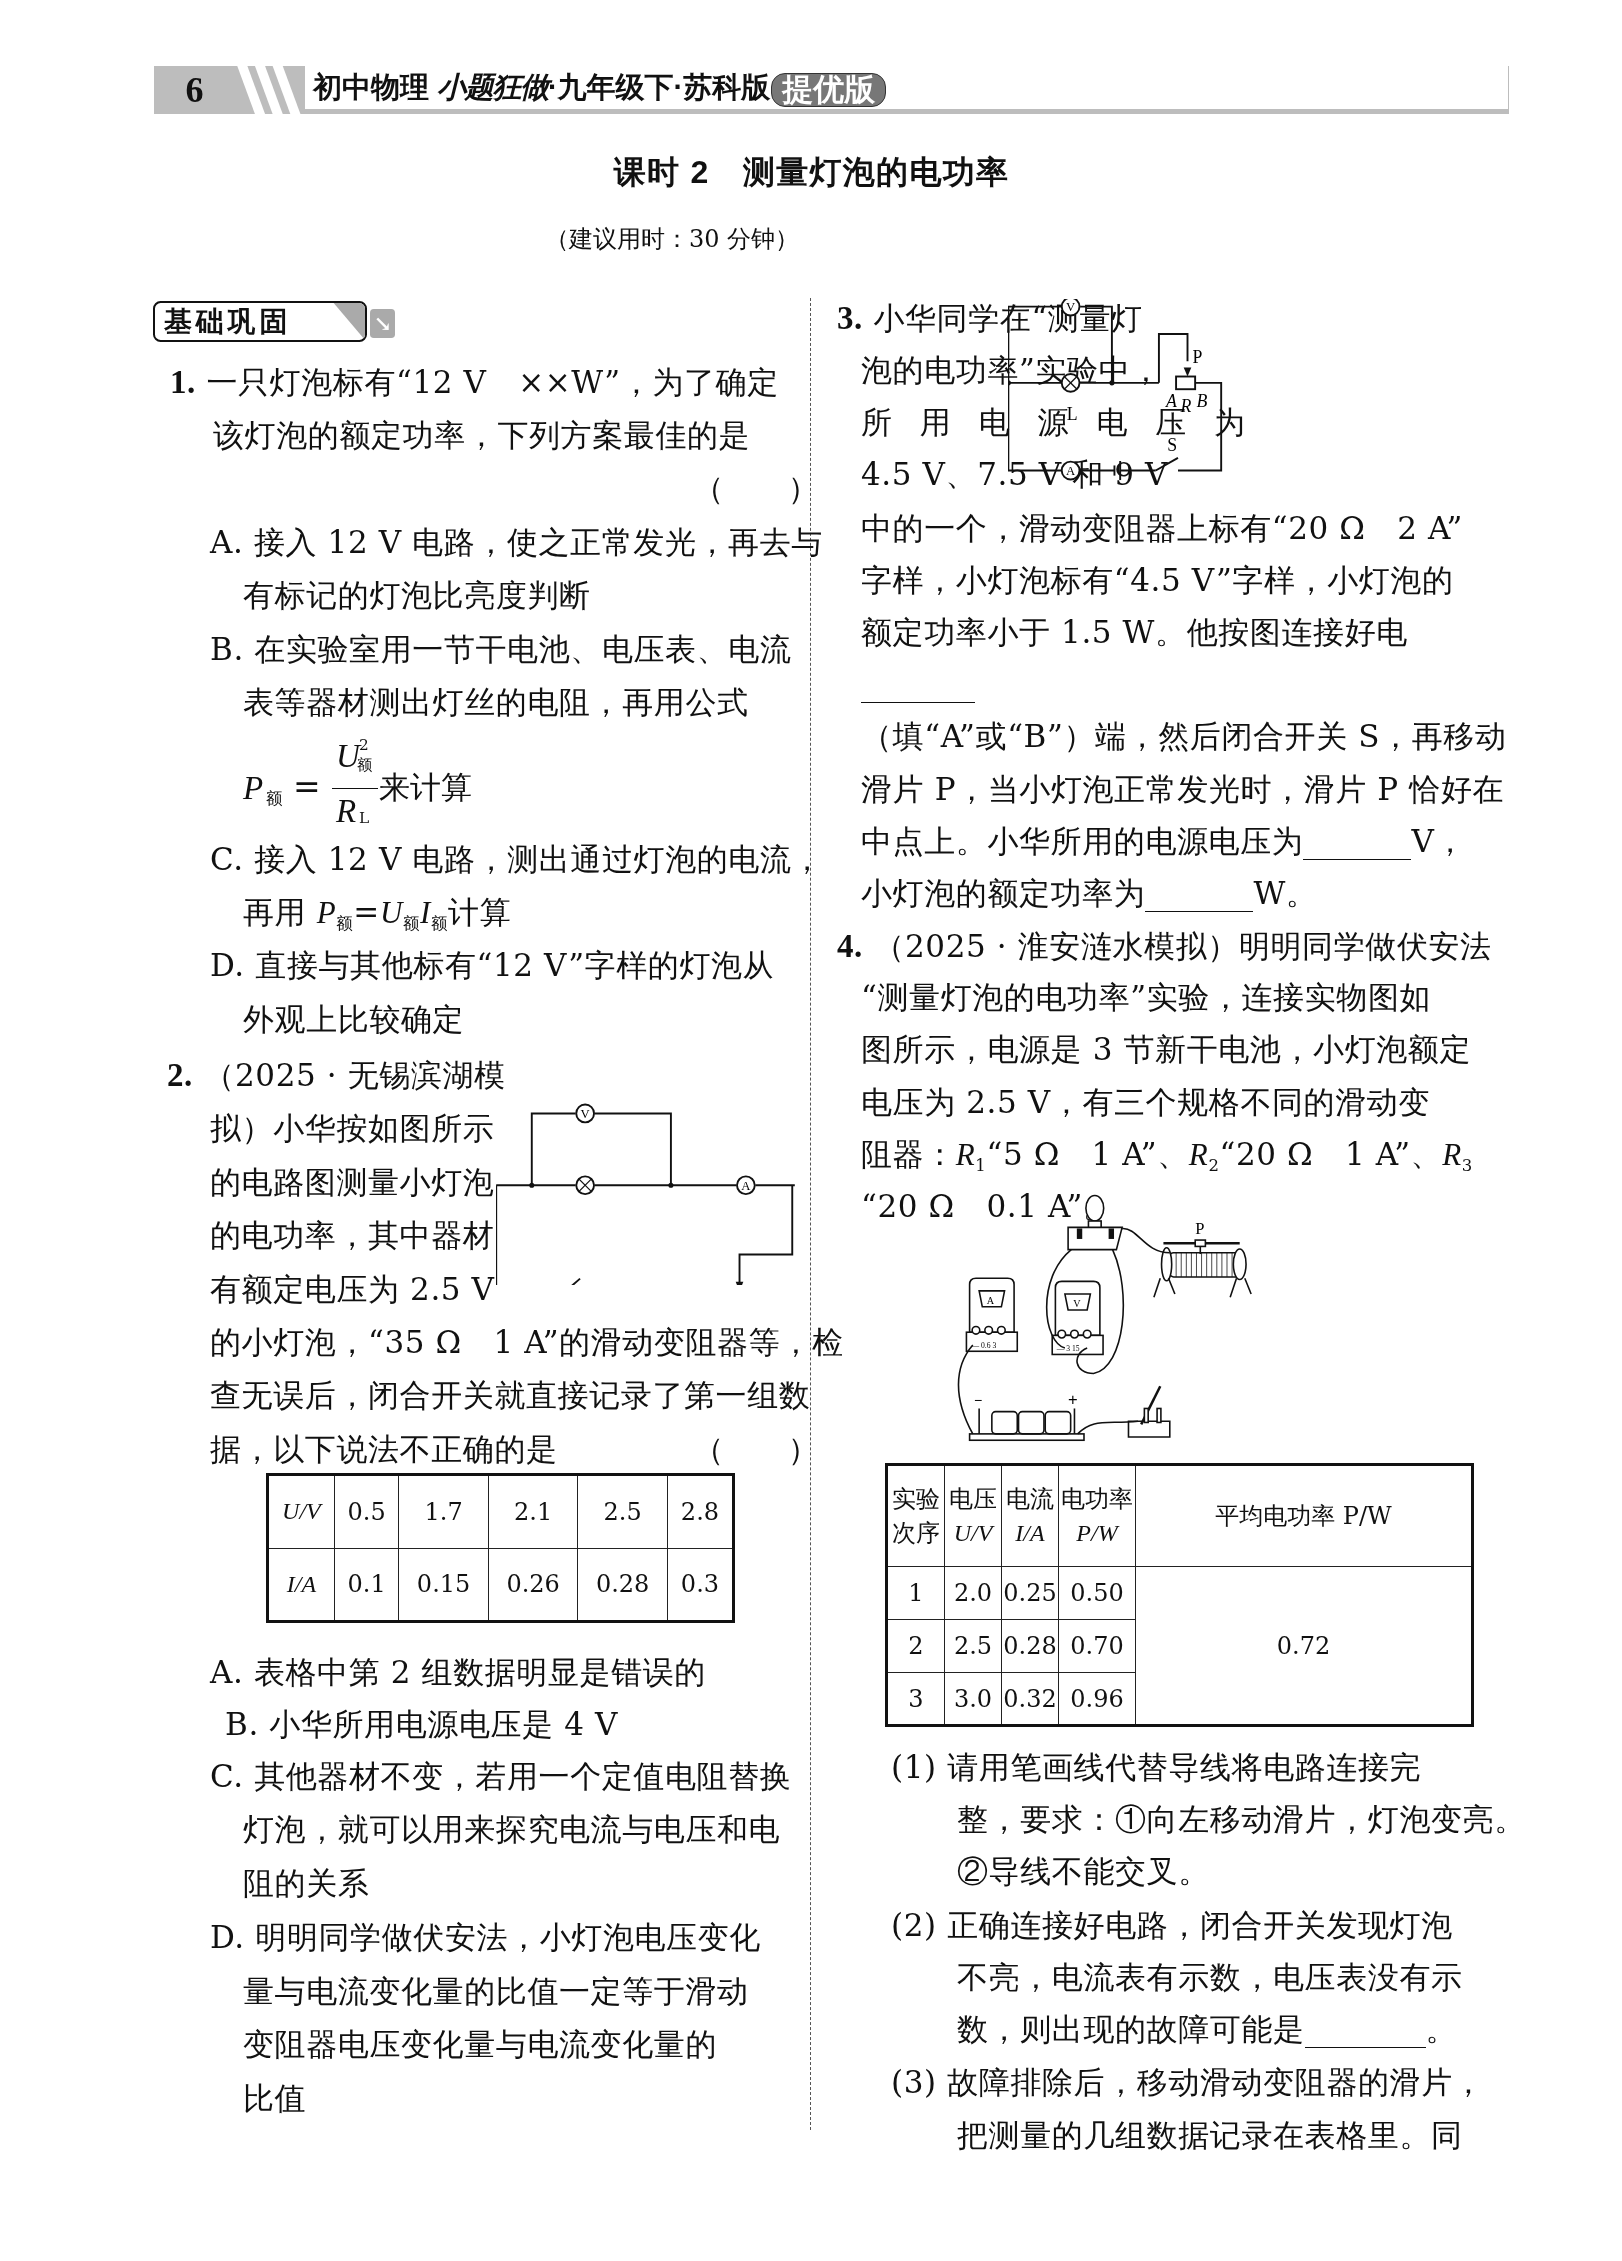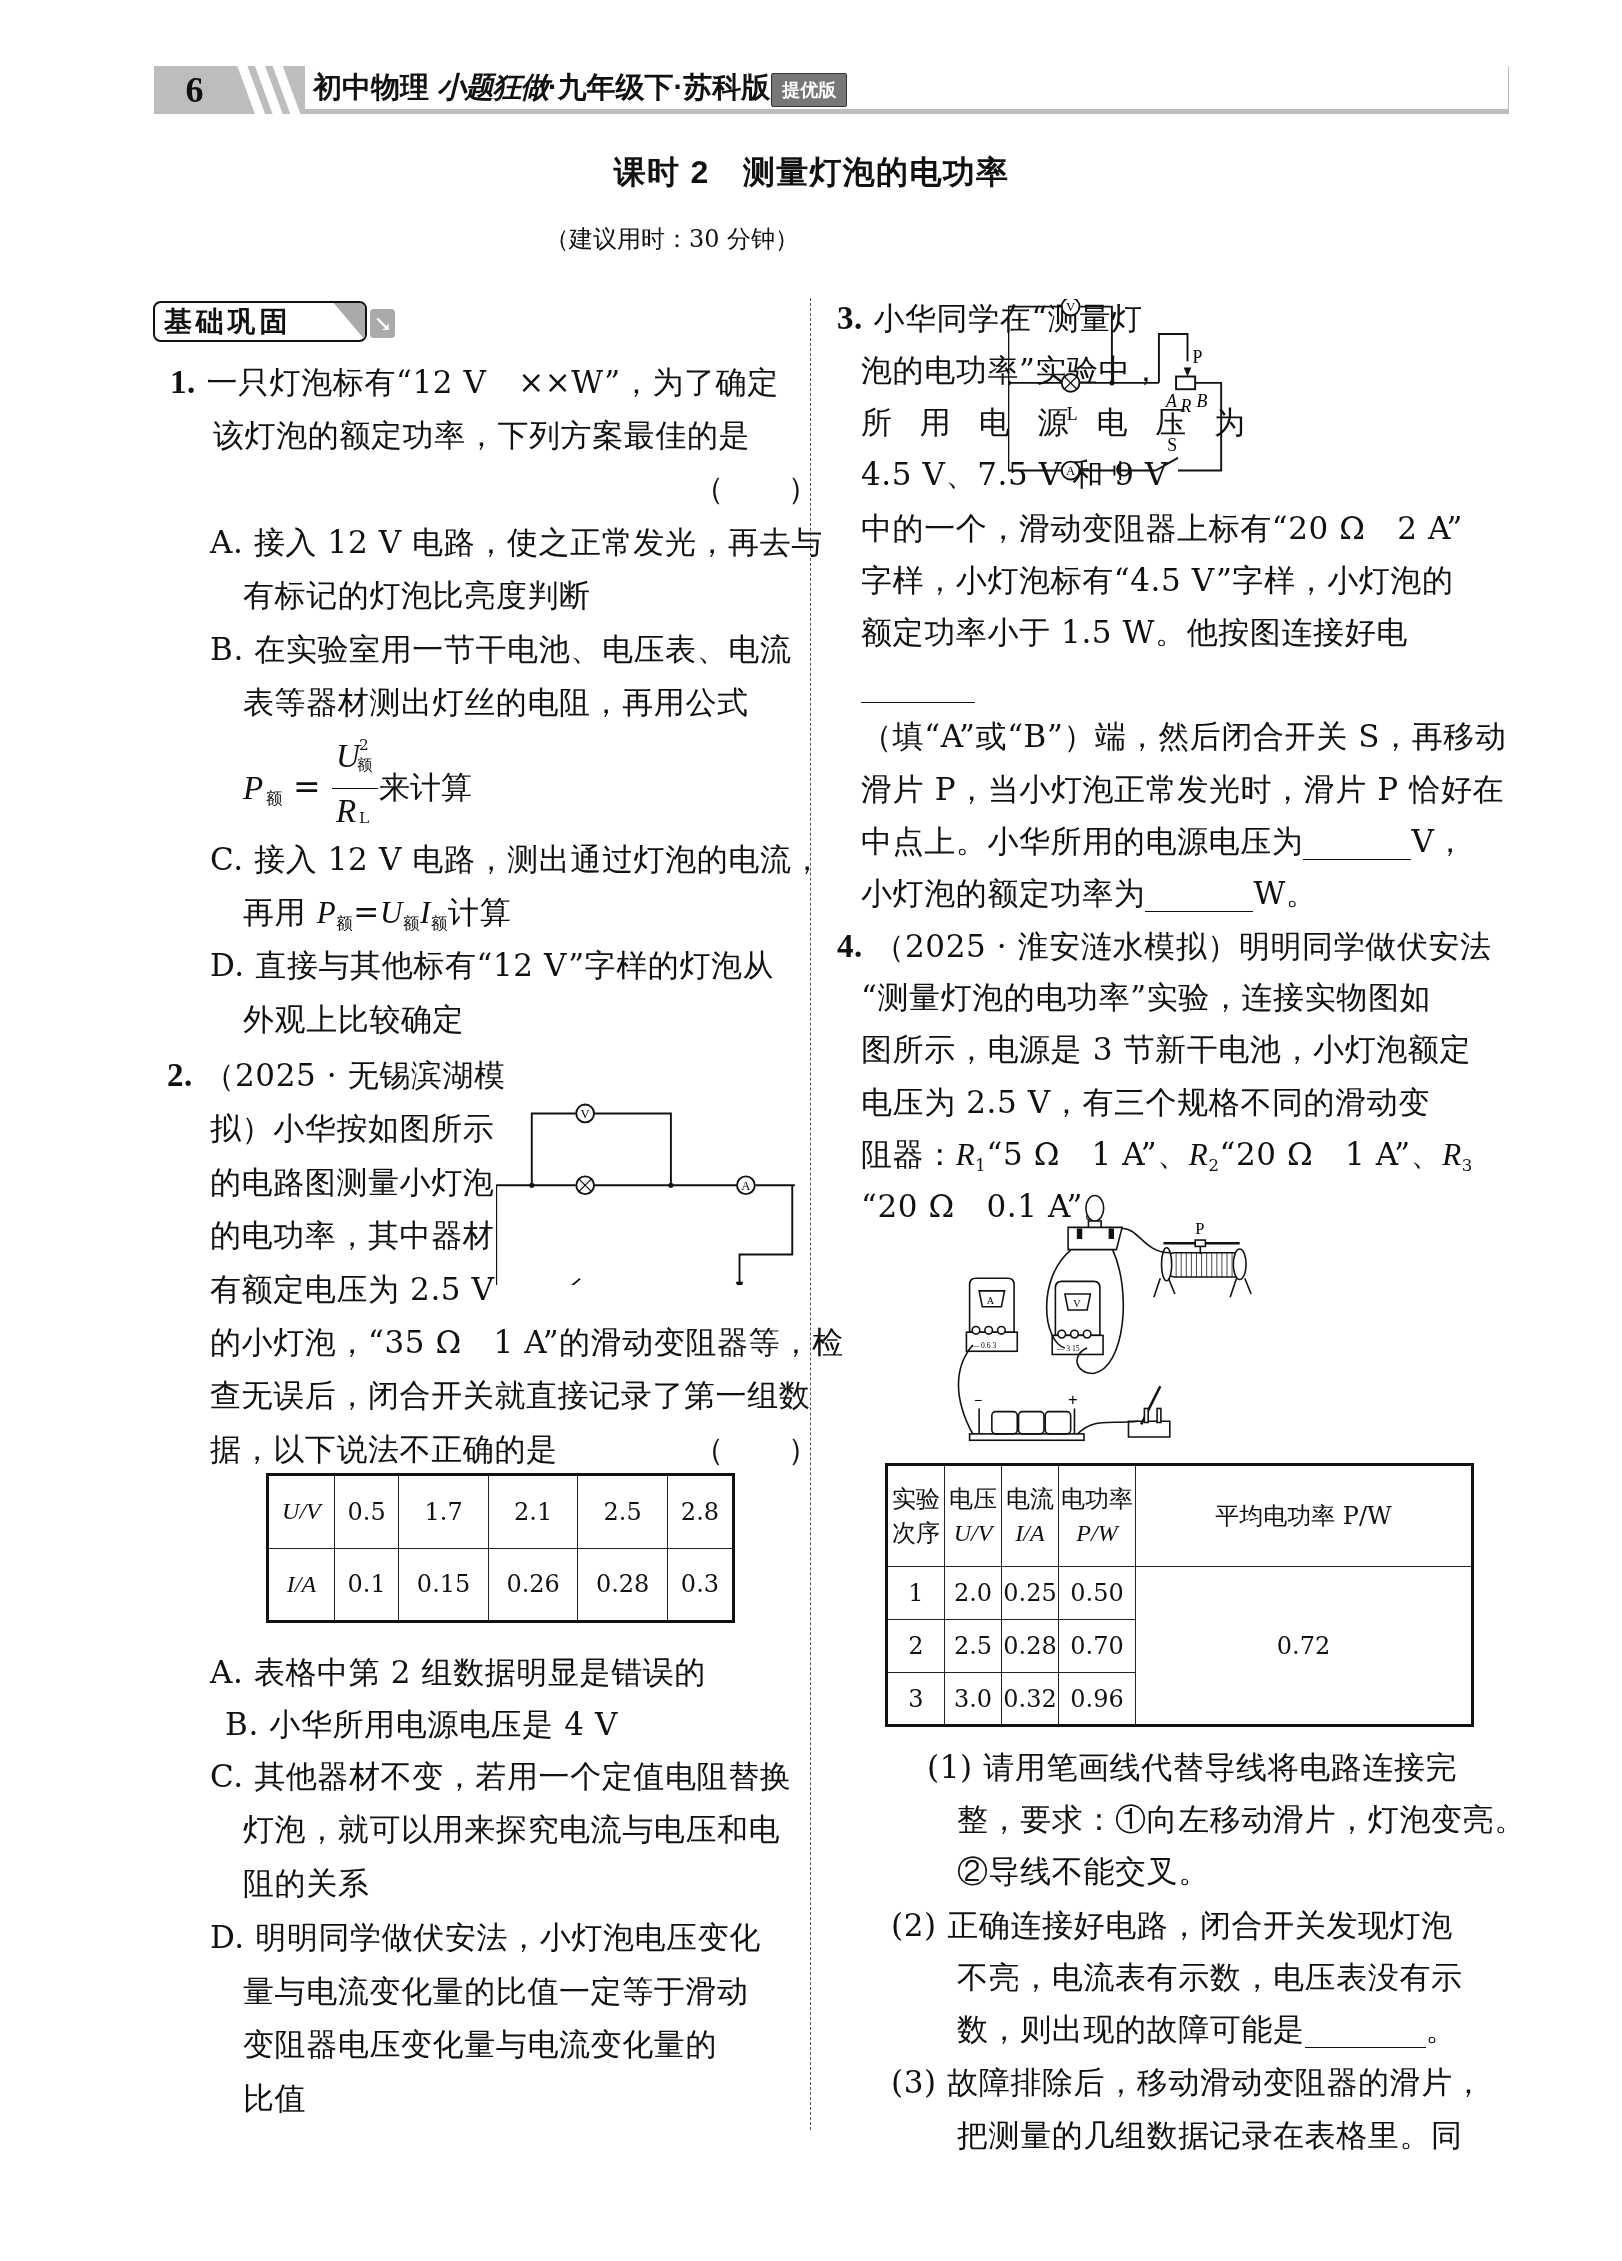--- a/index.html
+++ b/index.html
@@ -14,22 +14,22 @@
 
   
   .hdr-grey { position:absolute; left:154px; top:66px; width:1355px; height:48px; background:#bdbdbd; }
   .hdr-white { position:absolute; left:305px; top:66px; width:1203px; height:43px; background:#fff; }
   .hdr-stripes { position:absolute; left:237px; top:66px; width:70px; height:48px; }
   .hdr-num { position:absolute; left:172px; top:66px; width:45px; height:48px; font-size:36px; line-height:48px;
              font-family:"Liberation Serif",serif; font-weight:bold; text-align:center; }
   .hdr-title { position:absolute; left:313px; top:67px; font-size:29px; line-height:41px;
                font-family:"Liberation Sans","DejaVu Sans",sans-serif; font-weight:bold; white-space:nowrap; }
   .hdr-brand { font-family:"DejaVu Serif",serif; font-style:italic; font-weight:bold; letter-spacing:-1.3px; }
-  .hdr-badge { position:absolute; left:771px; top:73px; height:32px; padding:0 10.2px; border-radius:2px;
-               background:#777; color:#fff; font-size:18px; line-height:32px; border:1.9px solid #333;
+  .hdr-badge { position:absolute; left:771px; top:73px; height:32px; padding:0 10.2px; border-radius:14px;
+               background:#777; color:#fff; font-size:31px; line-height:32px; border:1.9px solid #333;
                font-family:"Liberation Sans","DejaVu Sans",sans-serif; font-weight:bold; }
 
   .lesson-title { position:absolute; left:0; width:1623px; top:151px; text-align:center; font-size:32px;
                   font-weight:bold; font-family:"Liberation Sans","DejaVu Sans",sans-serif; letter-spacing:1.3px; }
   .time-hint { position:absolute; left:0; width:1344px; top:223px; text-align:center; font-size:24px; }
 
   .section-tag { position:absolute; left:153px; top:301px; width:210px; height:37px; border:2.5px solid #111;
                  border-radius:7.6px; overflow:hidden; background:#fff; }
   .section-tag .shade { position:absolute; right:0; top:0; width:57px; height:37px; background:#aaa;
                         clip-path: polygon(45% 0,100% 0,100% 100%,100% 100%); }
@@ -409,21 +409,21 @@
     </tr>
     <tr style="height:53px;">
       <td>3</td>
       <td>3.0</td>
       <td>0.32</td>
       <td>0.96</td>
     </tr>
   </tbody>
     </table>
 
-  <div class="line" style="left:891px;top:1748px;margin-left:36px;">
+  <div class="line" style="left:891px;top:1748px;">
     <span>(1)</span>
     <span>请用笔画线代替导线将电路连接完</span>
   </div>
   <div class="line" style="left:957px;top:1800px;">整，要求：①向左移动滑片，灯泡变亮。</div>
   <div class="line" style="left:957px;top:1852px;">②导线不能交叉。</div>
 
   <div class="line" style="left:891px;top:1906px;">
     <span>(2)</span>
     <span>正确连接好电路，闭合开关发现灯泡</span>
   </div>

